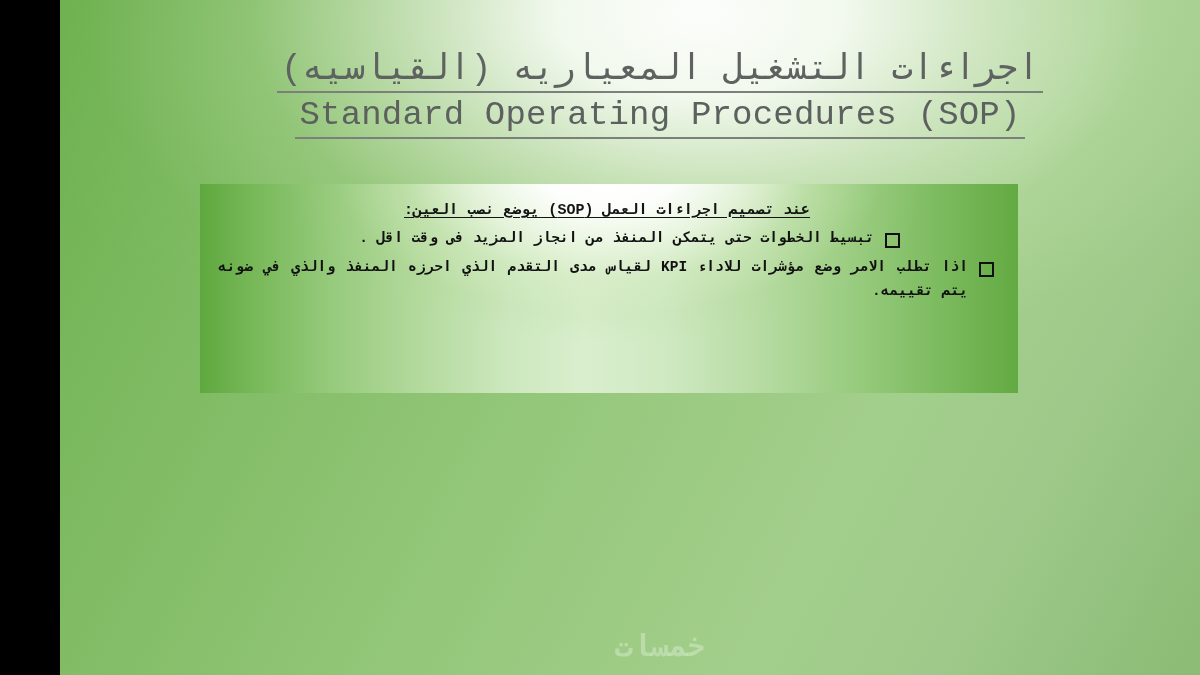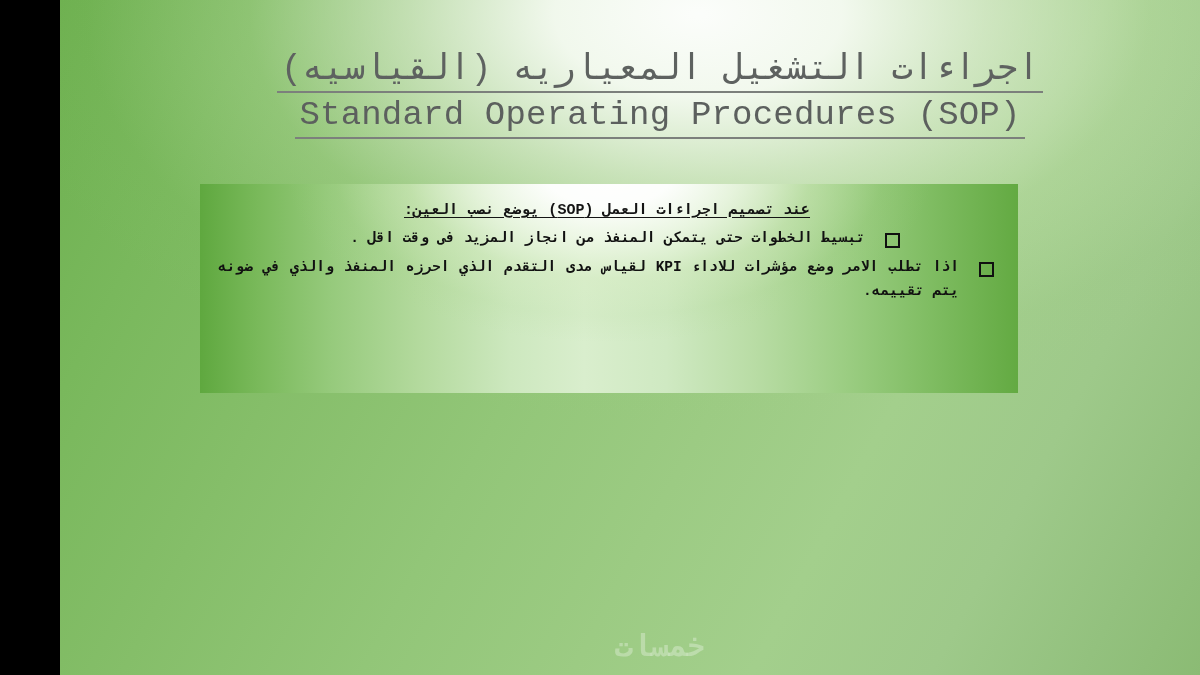--- a/index.html
+++ b/index.html
@@ -111,21 +111,21 @@
   }
 
   .bullet-list {
     margin: 0;
     padding: 0;
     list-style: none;
   }
   .bullet-item {
     display: flex;
     align-items: flex-start;
-    gap: 20px;
+    gap: 11px;
     font-size: 14.5px;
     font-weight: 700;
     color: #111111;
     line-height: 1.65;
     margin-bottom: 6px;
     unicode-bidi: plaintext;
   }
   .bullet-item.b1 { justify-content: flex-start; padding-right: 96px; }
   .bullet-item.b2 { justify-content: flex-start; padding-right: 2px; }
   .bullet-item.b3 { justify-content: flex-start; padding-right: 2px; }

